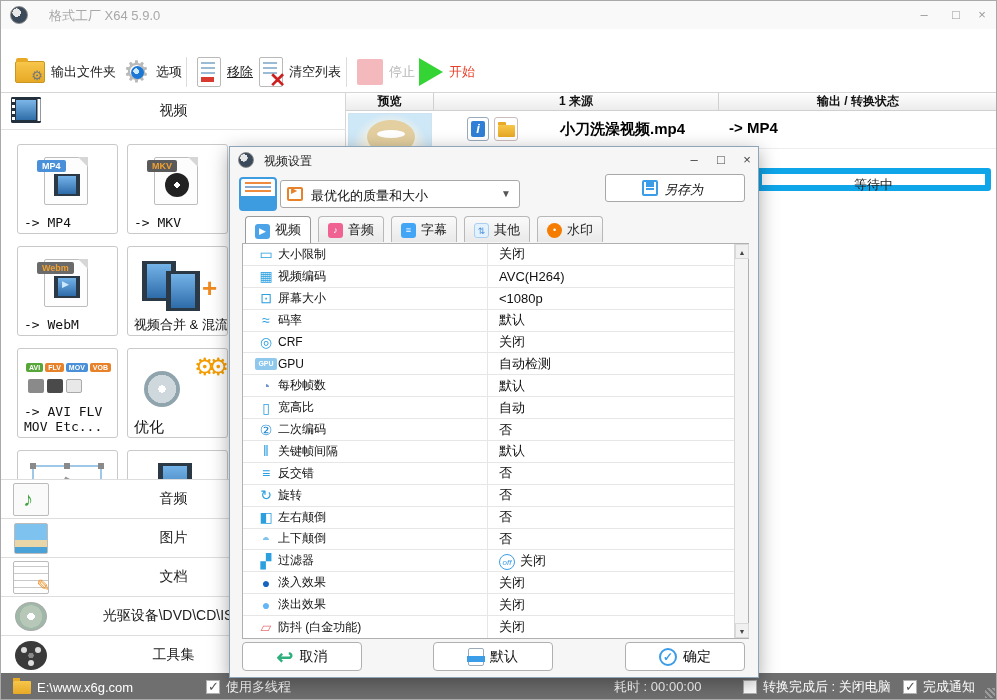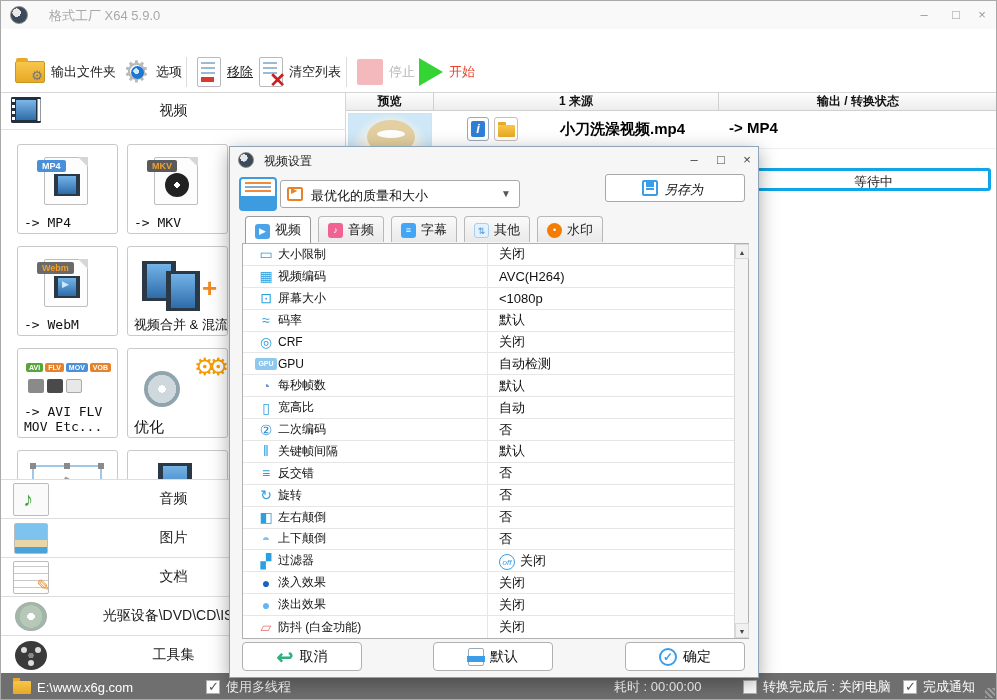--- a/index.html
+++ b/index.html
@@ -107,21 +107,21 @@
     background:radial-gradient(circle at 50% 120%, #fdf6e3 0 40%, #cfe8f8 70%); }
   .thumb .hat { position:absolute; left:18px; top:6px; width:48px; height:34px; border-radius:50%; background:#e3cfa0; }
   .thumb .band { position:absolute; left:28px; top:16px; width:28px; height:8px; border-radius:50%; background:#fff; }
   .mini-info { position:absolute; left:121px; top:6px; width:22px; height:24px; background:#fff; border:1px solid #9ab; border-radius:3px; text-align:center; }
   .mini-info i { font-style:italic; font-weight:bold; font-size:13px; color:#fff; background:#2f7fd6; display:inline-block; width:14px; height:16px; line-height:16px; margin-top:3px; border-radius:2px; }
   .mini-folder { position:absolute; left:148px; top:6px; width:24px; height:24px; background:#fff; border:1px solid #cbb; border-radius:3px; }
   .mini-folder:before { content:""; position:absolute; left:3px; top:7px; width:17px; height:12px; background:linear-gradient(#f7c64a,#e7a926); border-radius:1px; }
   .mini-folder:after { content:""; position:absolute; left:3px; top:4px; width:8px; height:3px; background:#e7a926; border-radius:1px 1px 0 0; }
   #file-name { position:absolute; left:180px; top:9px; width:193px; text-align:center; font-size:15px; font-weight:bold; color:#000; }
   #file-out { position:absolute; left:383px; top:8px; font-size:15px; font-weight:bold; color:#000; }
-  #wait-badge { position:absolute; left:410px; top:57px; width:235px; height:23px; background:#fff; border:3px solid #0ea5e9; border-radius:3px;
+  #wait-badge { position:absolute; left:410px; top:57px; width:235px; height:23px; background:#fff; border:6px solid #0ea5e9; border-radius:3px;
     text-align:center; line-height:21px; font-size:13px; color:#222; }
 
   
   #statusbar { left:0; top:672px; width:997px; height:28px; background:#6f6f6f; color:#fff; font-size:13px; }
   .sb-item { position:absolute; top:0; height:28px; display:flex; align-items:center; gap:6px; }
   .sb-folder { width:18px; height:13px; background:linear-gradient(#f7c64a,#e7a926); border-radius:1px; position:relative; }
   .sb-folder:before { content:""; position:absolute; left:0; top:-3px; width:7px; height:3px; background:#e7a926; }
   .cb { width:14px; height:14px; background:#fff; border:1px solid #b0b0b0; display:inline-block; position:relative; }
   .cb.checked:after { content:"✓"; position:absolute; left:1px; top:-2px; color:#555; font-size:13px; }
   .grip { position:absolute; right:3px; bottom:3px; width:10px; height:10px;

